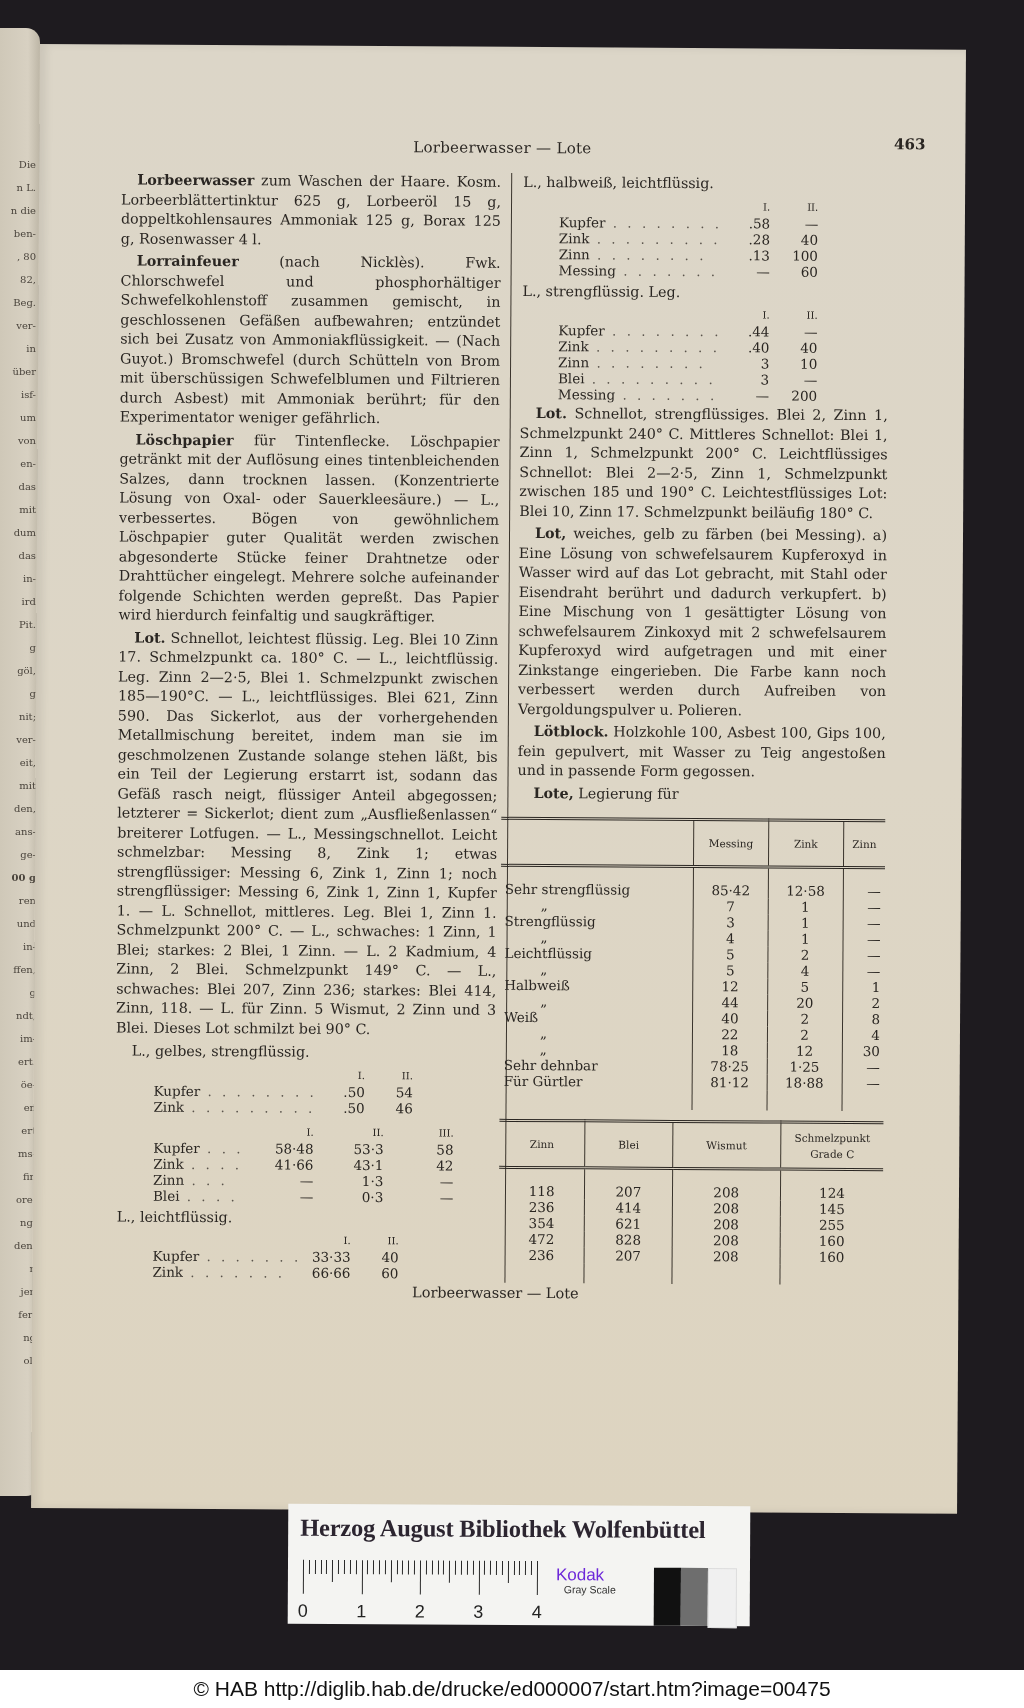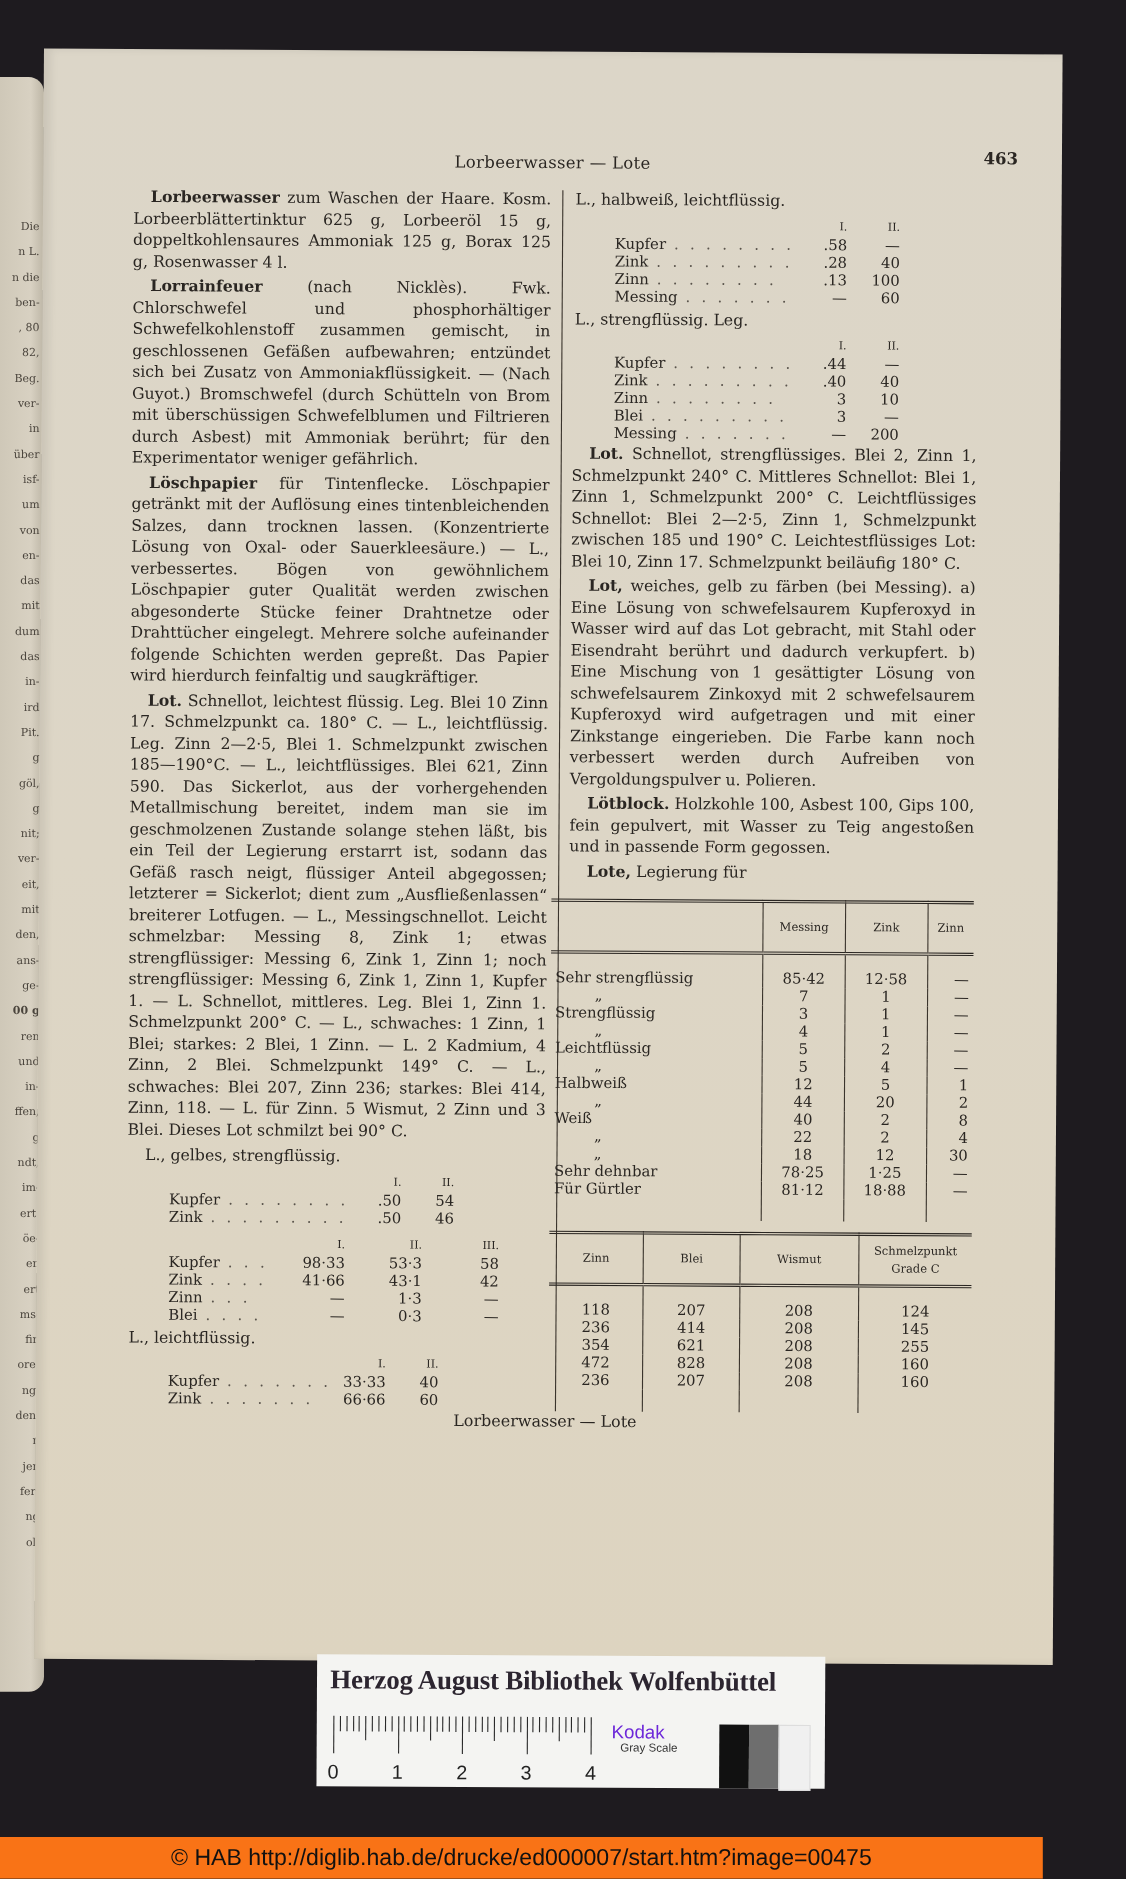--- a/index.html
+++ b/index.html
@@ -7,21 +7,20 @@
     width:1024px; height:1708px; position:relative; overflow:hidden;
     background:#1e1b1f;
     font-family:"DejaVu Serif", serif;
     color:#2a2622;
   }
   .prev-page {
     position:absolute; left:0; top:28px; width:40px; height:1468px;
     background:linear-gradient(90deg,#cfc8b8 0%,#d8d1c2 70%,#bdb6a6 100%);
     border-radius:0 14px 14px 0;
     overflow:hidden;
-    margin-top:42px;
   }
   .prev-page .frag {
     position:absolute; right:4px; font-size:10px; color:#4a443c; line-height:14px; text-align:right;
   }
   .page {
     position:absolute; left:40px; top:44px; width:926px; height:1464px;
     background:#ddd7c9;
     background:linear-gradient(180deg,#dcd6c8 0%,#ddd6c6 50%,#ddd4c0 100%);
     box-shadow: inset 6px 0 8px rgba(0,0,0,0.08);
     transform:rotate(0.35deg);
@@ -79,21 +78,21 @@
     font-size:24.5px; color:#2c2530; letter-spacing:-0.2px; white-space:nowrap;
   }
   .ruler { position:absolute; left:15px; top:56px; width:236px; height:60px; }
   .ruler .tick { position:absolute; top:0; width:1px; background:#2a2a2a; }
   .ruler .lbl { position:absolute; top:41px; font-family:"Liberation Sans", sans-serif; font-size:18px; color:#222; }
   .kodak { position:absolute; left:268px; top:60px; font-family:"Liberation Sans", sans-serif; }
   .kodak .k { font-weight:normal; font-size:17px; color:#6d28d9; }
   .kodak .g { font-size:10.5px; color:#333; margin-left:8px; display:block; margin-top:-2px; }
   .swatch { position:absolute; top:62px; width:27px; height:58px; }
   .copyright {
-    position:absolute; left:0; top:1670px; width:948px; height:38px; background:#f97316;
+    position:absolute; left:0; top:1670px; width:1024px; height:38px; background:#ffffff;
     text-align:center; font-family:"Liberation Sans", sans-serif; font-size:21px; line-height:38px; color:#111;
   }
 </style>
 </head>
 <body>
 
 <div class="prev-page" id="prevPage">
     <div class="frag" style="top: 130px;">Die</div>
     <div class="frag" style="top: 153px;">n L.</div>
     <div class="frag" style="top: 176px;">n die</div>
@@ -185,21 +184,21 @@
     <table class="mini mini3" style="margin-top:6px">
       <tbody>
           <tr class="hdr">
             <td></td>
             <td>I.</td>
             <td>II.</td>
             <td>III.</td>
           </tr>
       <tr>
             <td class="lbl"><span>Kupfer</span><span class="dots"> . . .</span></td>
-            <td class="num">98·33</td>
+            <td class="num">58·48</td>
             <td class="num">53·3</td>
             <td class="num">58</td>
           </tr>
       <tr>
             <td class="lbl"><span>Zink</span><span class="dots"> . . . .</span></td>
             <td class="num">41·66</td>
             <td class="num">43·1</td>
             <td class="num">42</td>
           </tr>
       <tr>

